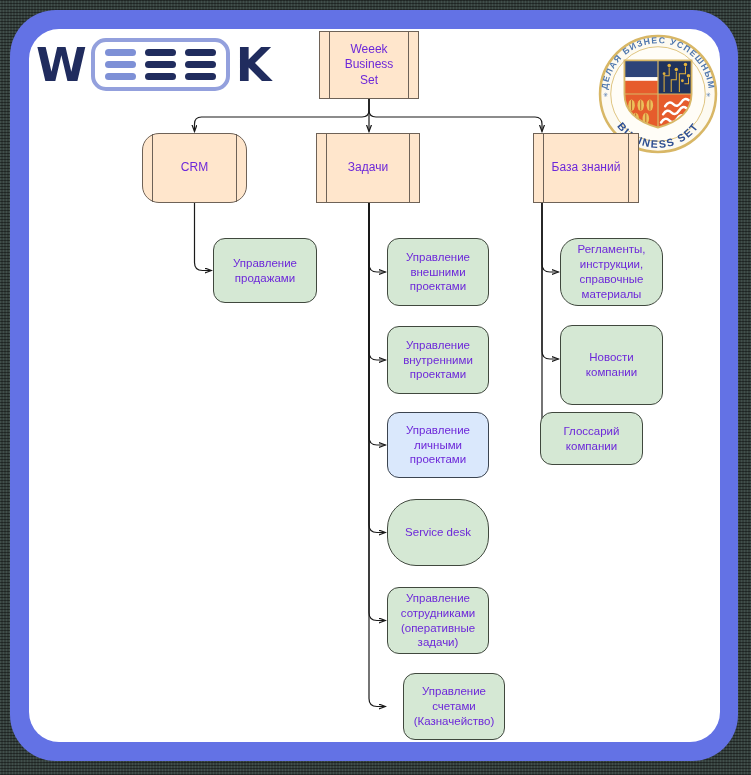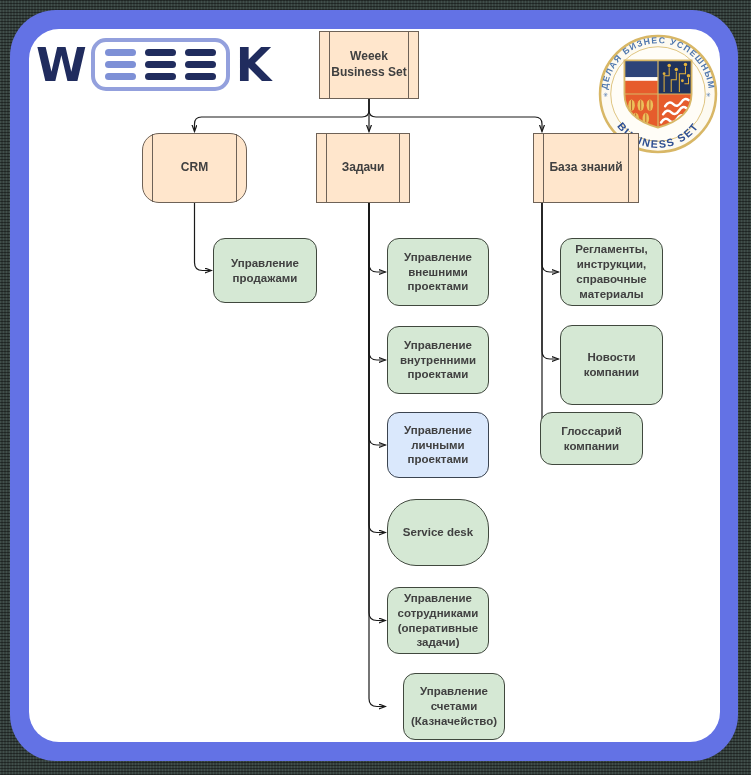--- a/index.html
+++ b/index.html
@@ -25,21 +25,21 @@
   
   .badge{position:absolute;left:597px;top:33px;width:122px;height:122px;}
 
   
   .edges{position:absolute;left:0;top:0;pointer-events:none;}
   .edges path{fill:none;stroke:#1a1a1a;stroke-width:1.2px;}
   .node{
     position:absolute;box-sizing:border-box;
     display:flex;align-items:center;justify-content:center;
     text-align:center;white-space:pre-line;
-    font-size:11.5px;line-height:1.3;color:#404040;padding:2px 6px;font-weight:bold;
+    font-size:11.5px;line-height:1.3;color:#6d28d9;padding:2px 14px;
   }
   .node.process{background:#ffe6cc;border:1px solid #6e6257;font-size:12px;}
   .node.process::before,.node.process::after{content:"";position:absolute;top:0;bottom:0;width:0;border-left:1px solid #6e6257;}
   .node.process::before{left:9px;}
   .node.process::after{right:9px;}
   .node.green{background:#d5e8d4;border:1px solid #40483e;border-radius:12px;}
   .node.blue{background:#dae8fc;border:1px solid #3b4450;border-radius:12px;}
 </style>
 </head>
 <body>
@@ -157,38 +157,38 @@
       <path d="M542,203 L542,264 Q542,272 550,272 L558.5,272" marker-end="url(#arrow)"></path>
       <path d="M542,203 L542,351 Q542,359 550,359 L558.5,359" marker-end="url(#arrow)"></path>
       <path d="M542,203 L542,437.5 Q542,445.5 550,445.5 L558.5,445.5" marker-end="url(#arrow)"></path>
     </g>
 </svg>
 
 <div>
     <div class="node process" style="left: 319px; top: 31px; width: 100px; height: 68px;">Weeek
 Business Set</div>
     <div class="node process" style="left: 142px; top: 133px; width: 105px; height: 70px; border-radius: 17px;">CRM</div>
-    <div class="node process" style="left: 316px; top: 133px; width: 94px; height: 70px;">Задачи</div>
+    <div class="node process" style="left: 316px; top: 133px; width: 104px; height: 70px;">Задачи</div>
     <div class="node process" style="left: 489px; top: 133px; width: 106px; height: 70px; margin-left: 44px;">База знаний</div>
     <div class="node green" style="left: 213px; top: 238px; width: 104px; height: 65px;">Управление
 продажами</div>
     <div class="node green" style="left: 387px; top: 238px; width: 102px; height: 68px;">Управление
 внешними
 проектами</div>
     <div class="node green" style="left: 387px; top: 326px; width: 102px; height: 68px;">Управление
 внутренними
 проектами</div>
     <div class="node blue" style="left: 387px; top: 412px; width: 102px; height: 66px;">Управление
 личными проектами</div>
     <div class="node green" style="left: 387px; top: 499px; width: 102px; height: 67px; border-radius: 29px;">Service desk</div>
     <div class="node green" style="left: 387px; top: 587px; width: 102px; height: 67px;">Управление
 сотрудниками
 (оперативные
 задачи)</div>
     <div class="node green" style="left: 387px; top: 673px; width: 102px; height: 67px; margin-left: 16px;">Управление счетами
 (Казначейство)</div>
-    <div class="node green" style="left: 560px; top: 238px; width: 103px; height: 68px;">Регламенты,
+    <div class="node green" style="left: 560px; top: 238px; width: 103px; height: 68px; border-radius: 18px;">Регламенты,
 инструкции,
 справочные
 материалы</div>
     <div class="node green" style="left: 560px; top: 325px; width: 103px; height: 80px;">Новости компании</div>
     <div class="node green" style="left: 540px; top: 412px; width: 103px; height: 53px;">Глоссарий компании</div>
   </div>
 
 </body></html>

